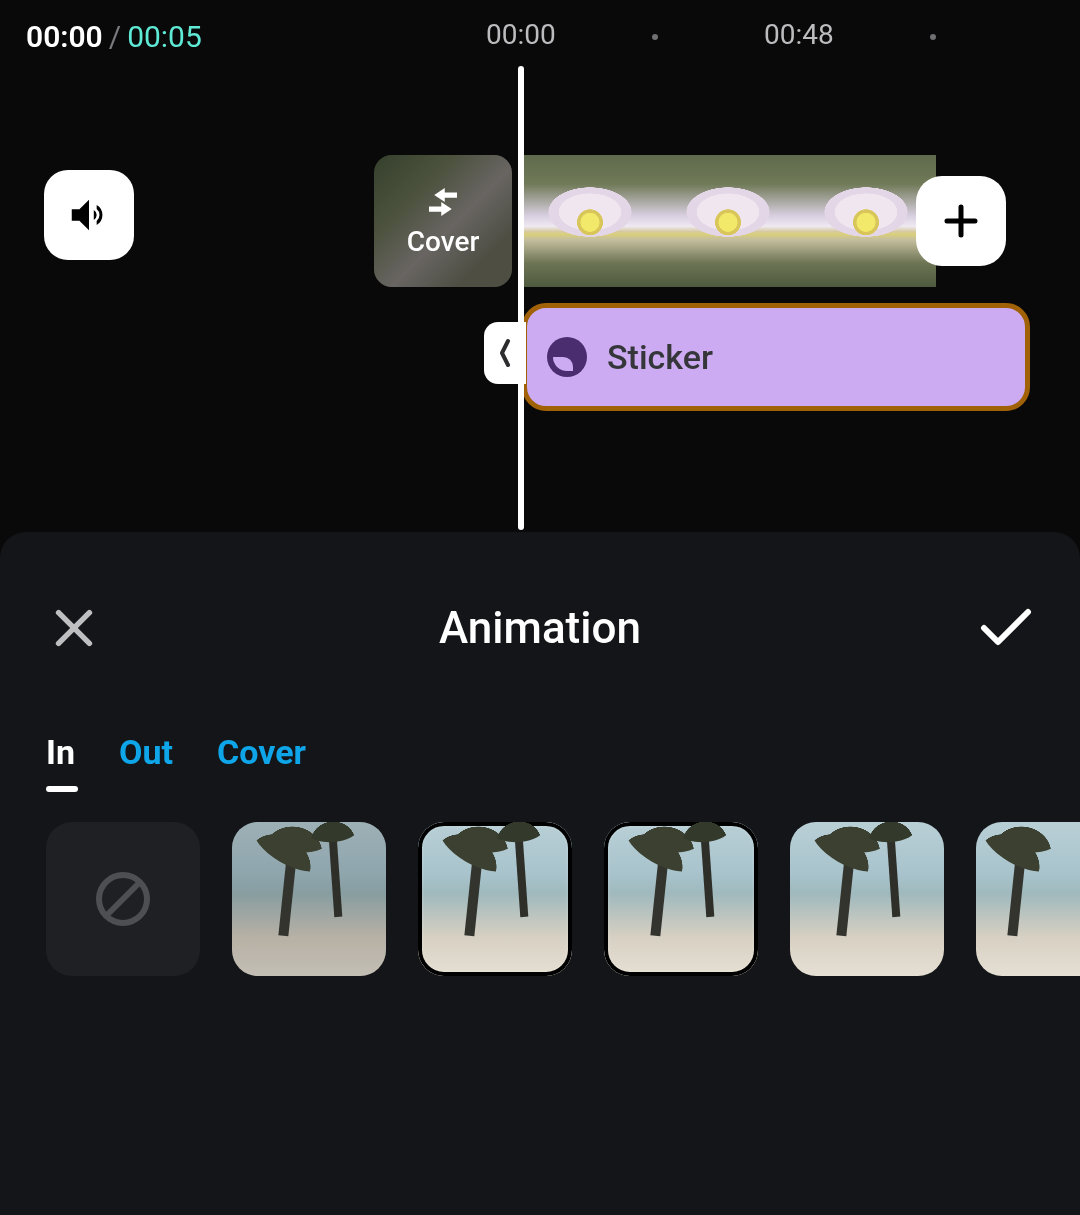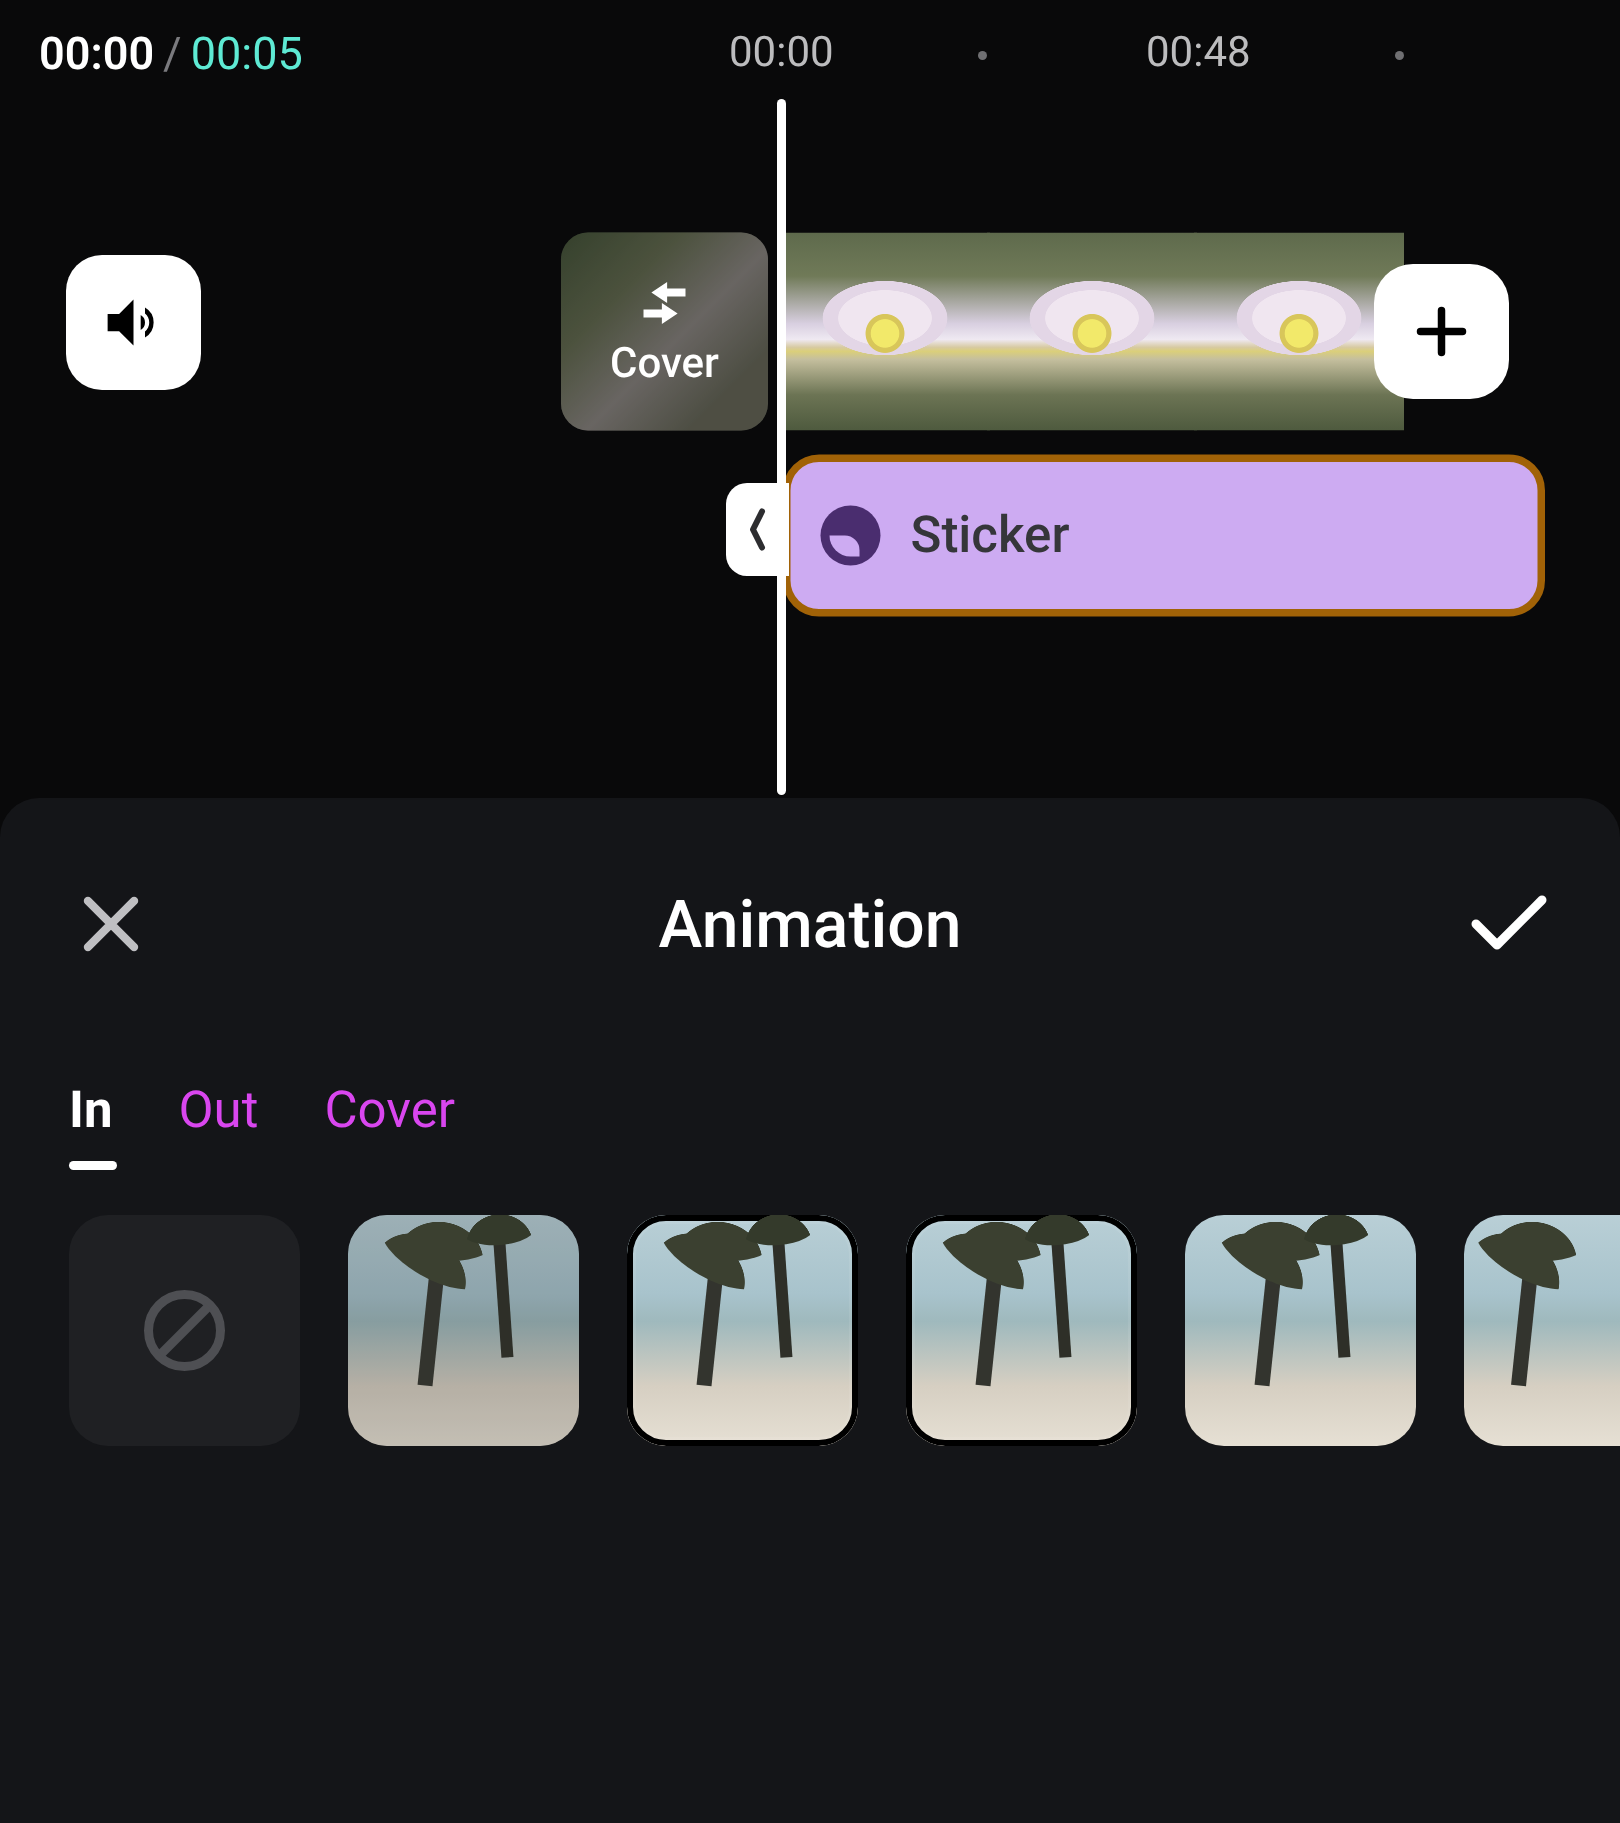--- a/index.html
+++ b/index.html
@@ -37,29 +37,29 @@
 
 .handle{position:absolute;left:484px;top:262px;width:42px;height:62px;border-radius:14px 0 0 14px;background:#fff;display:flex;align-items:center;justify-content:center;color:#2d2d30;z-index:25}
 .handle svg{width:14px;height:30px;stroke:#2d2d30;fill:none;stroke-width:4}
 
 .sticker{position:absolute;left:522px;top:243px;width:508px;height:108px;border-radius:24px;background:#cdabf2;border:5px solid #a16207;display:flex;align-items:center;padding-left:20px;gap:20px;z-index:20}
 .sticker .dot{width:40px;height:40px;border-radius:20px;background:#4a2d6f;position:relative}
 .sticker .dot:after{content:"";position:absolute;left:6px;bottom:6px;width:20px;height:14px;background:#cdabf2;border-radius:0 14px 0 20px}
 .sticker .lbl{font-size:34px;font-weight:500;color:#35363a}
 
 
-.sheet{position:absolute;left:0;top:532px;width:100%;height:683px;background:#141518;border-radius:26px 26px 0 0;padding-top:36px}
+.sheet{position:absolute;left:0;top:532px;width:100%;height:683px;background:#141518;border-radius:26px 26px 0 0;padding-top:48px}
 .sheet-head{display:flex;align-items:center;justify-content:space-between;padding:0 44px 0 44px;height:96px}
 .x-btn,.ok-btn{width:60px;height:60px;display:flex;align-items:center;justify-content:center}
 .x-btn svg{width:44px;height:44px;stroke:#bfbfc2;stroke-width:5;fill:none}
 .ok-btn svg{width:56px;height:40px;stroke:#fff;stroke-width:6;fill:none}
 .title{font-size:44px;font-weight:500;color:#fff}
 
 .tabs{display:flex;gap:44px;padding:56px 46px 0 46px}
-.tab{font-size:34px;color:#d946ef;font-weight:400;position:relative;padding-bottom:14px}
+.tab{font-size:34px;color:#0ea5e9;font-weight:700;position:relative;padding-bottom:14px}
 .tab.active{color:#fff;font-weight:700}
 .tab.active:after{content:"";position:absolute;left:0;bottom:-6px;width:32px;height:6px;background:#fff;border-radius:3px}
 
 .opts{display:flex;gap:32px;padding:36px 0 0 46px;overflow:hidden}
 .opt{flex:0 0 154px;height:154px;border-radius:26px;background:#1f2023;display:flex;align-items:center;justify-content:center;position:relative;overflow:hidden}
 .opt.none svg{width:60px;height:60px;stroke:#4e4f53;fill:none;stroke-width:6}
 .opt.thumb{background:linear-gradient(180deg,#b9cfd6 0%,#a8c3cc 34%,#9fb9bd 46%,#d6cfc2 74%,#e6e0d4 100%);position:relative}
 .opt.thumb .fr{position:absolute;inset:0;border-radius:26px}
 .opt.thumb .fr.dark{box-shadow:inset 0 0 0 200px rgba(0,0,0,.15)}
 .opt.thumb .palm{position:absolute;left:34%;top:4%;width:10px;height:70%;background:#33342e;transform:rotate(6deg)}

